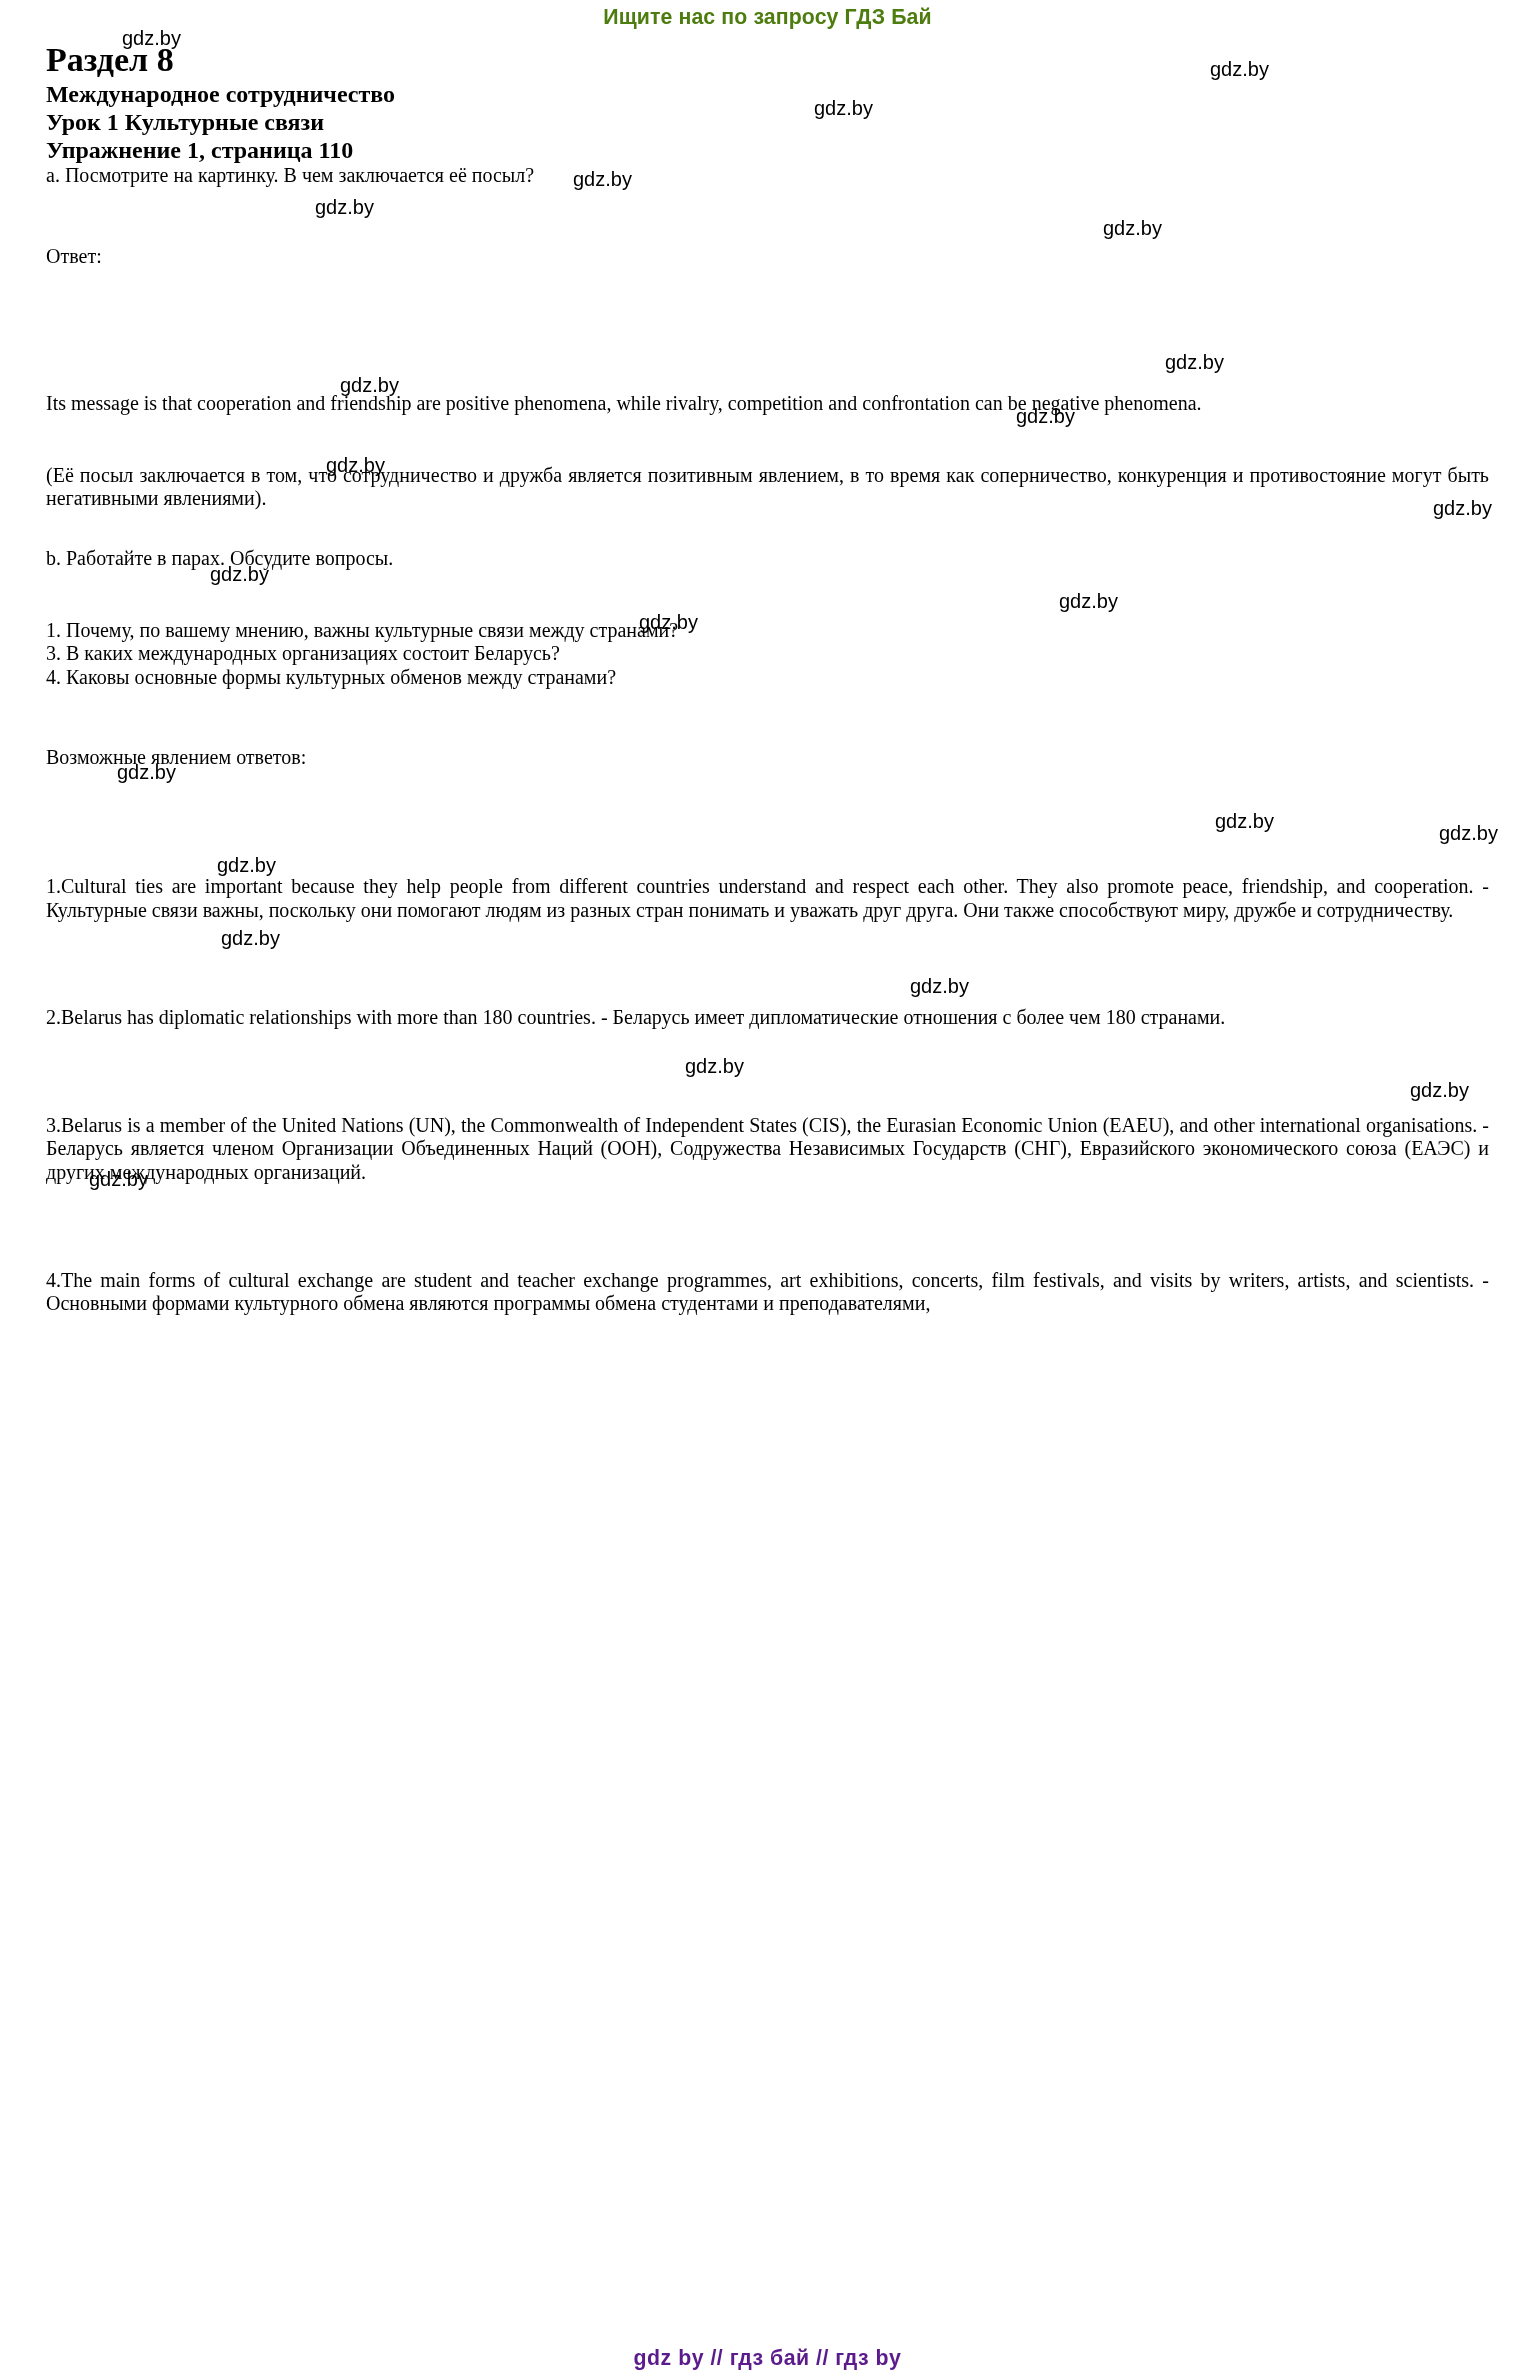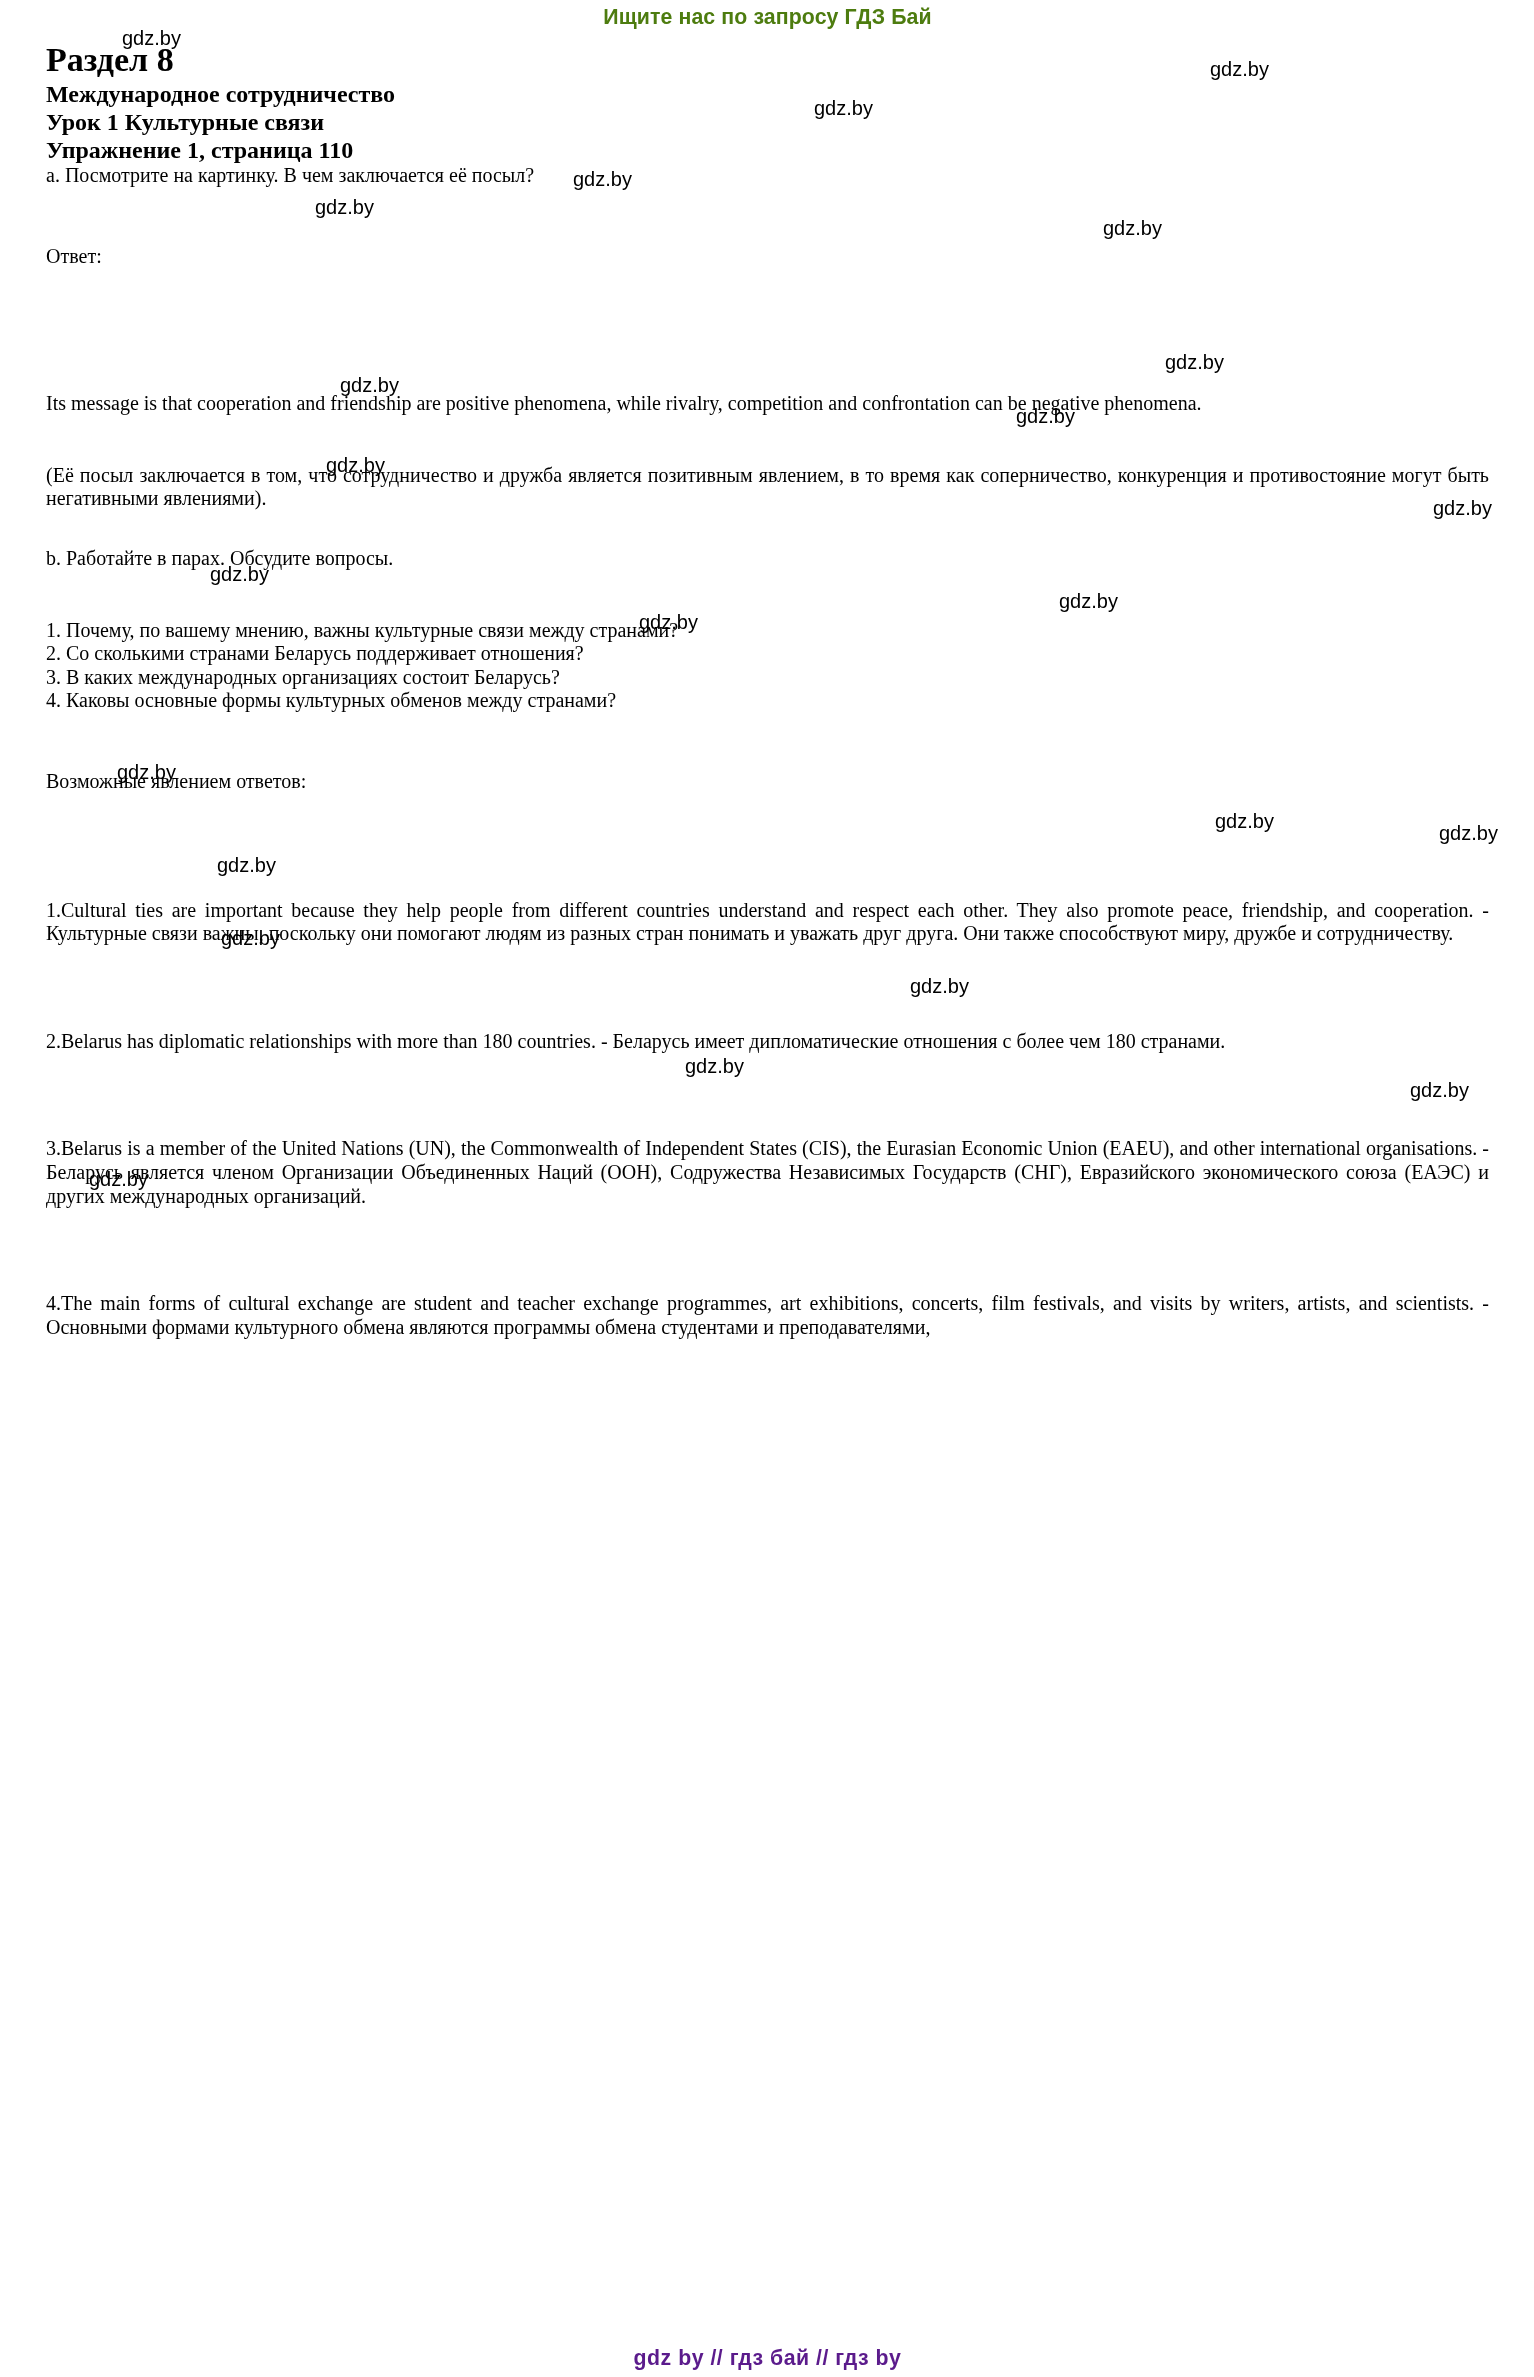--- a/index.html
+++ b/index.html
@@ -106,21 +106,20 @@
 
     <div class="spacer-xl"></div>
 
     <p class="para just">Its message is that cooperation and friendship are positive phenomena, while rivalry, competition and confrontation can be negative phenomena.</p>
     <p class="para just">(Её посыл заключается в том, что сотрудничество и дружба является позитивным явлением, в то время как соперничество, конкуренция и противостояние могут быть негативными явлениями).</p>
 
     <div class="spacer-m"></div>
 
     <p class="para">b. Работайте в парах. Обсудите вопросы.</p>
     <p class="para just">1. Почему, по вашему мнению, важны культурные связи между странами?</p>
-    <p class="para">2. Со сколькими странами Беларусь поддерживает отношения?</p>
     <p class="para">3. В каких международных организациях состоит Беларусь?</p>
     <p class="para">4. Каковы основные формы культурных обменов между странами?</p>
 
     <div class="spacer-l"></div>
 
     <p class="para">Возможные явлением ответов:</p>
 
     <div class="spacer-l"></div>
 
     <p class="para just">1.Cultural ties are important because they help people from different countries understand and respect each other. They also promote peace, friendship, and cooperation. - Культурные связи важны, поскольку они помогают людям из разных стран понимать и уважать друг друга. Они также способствуют миру, дружбе и сотрудничеству.</p>

